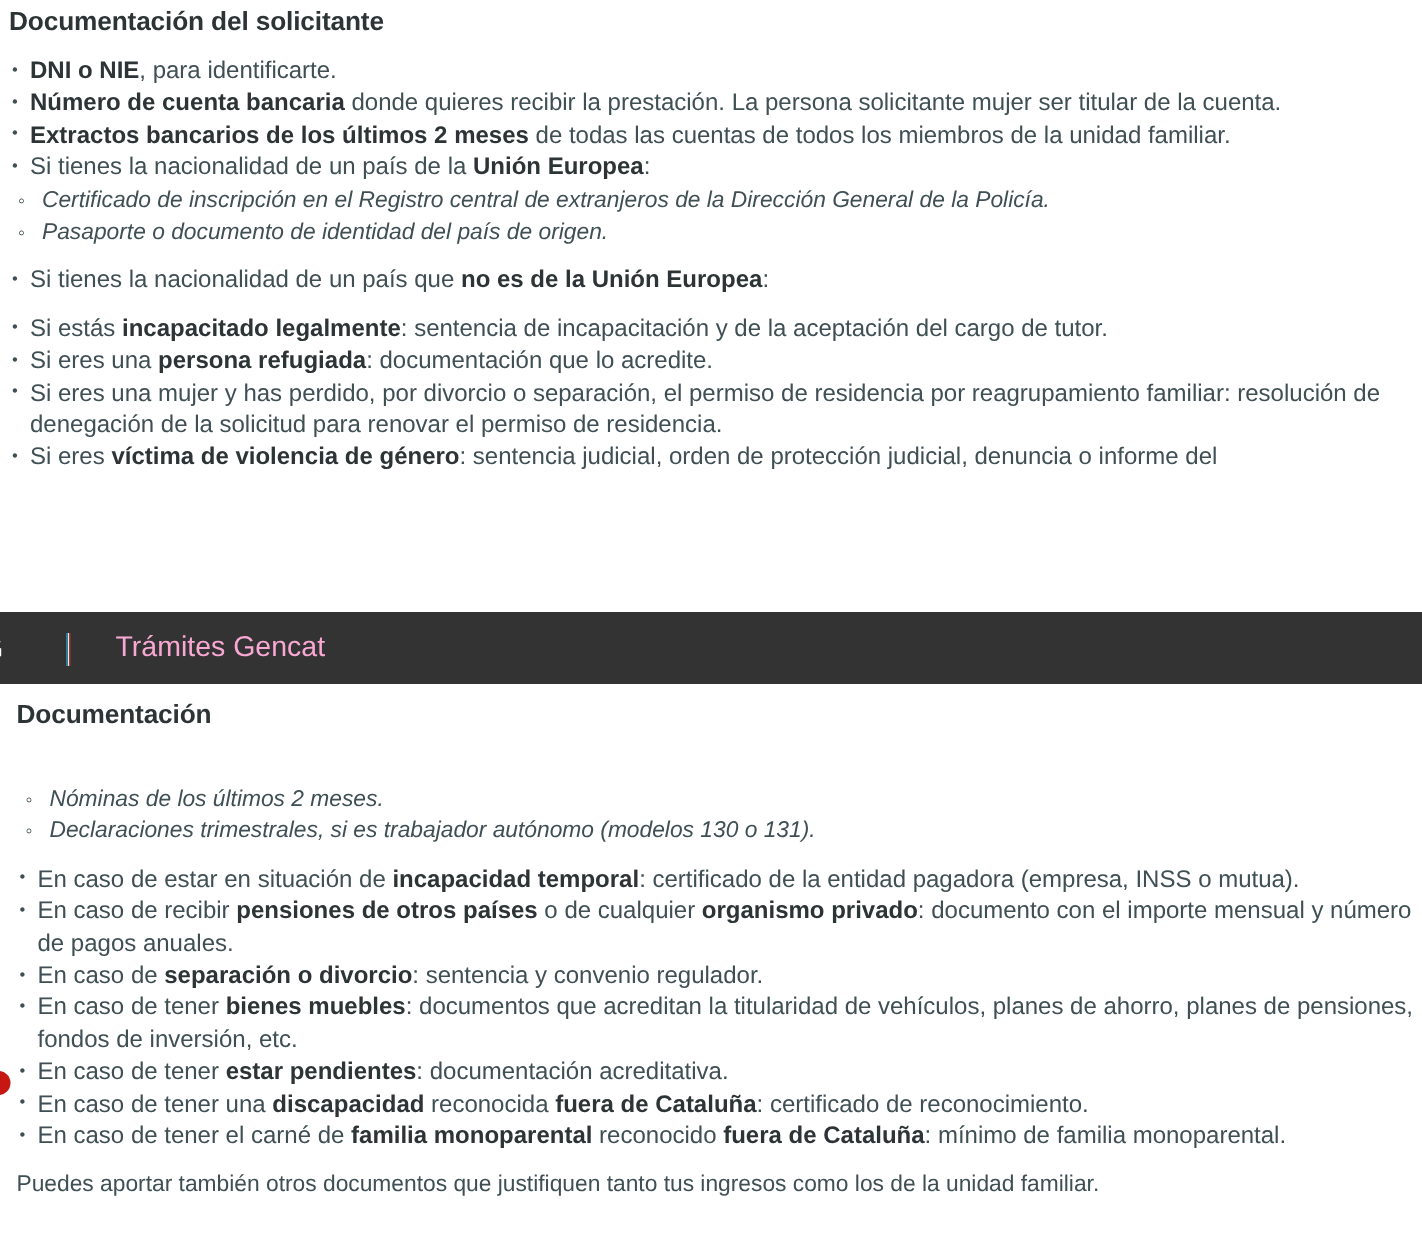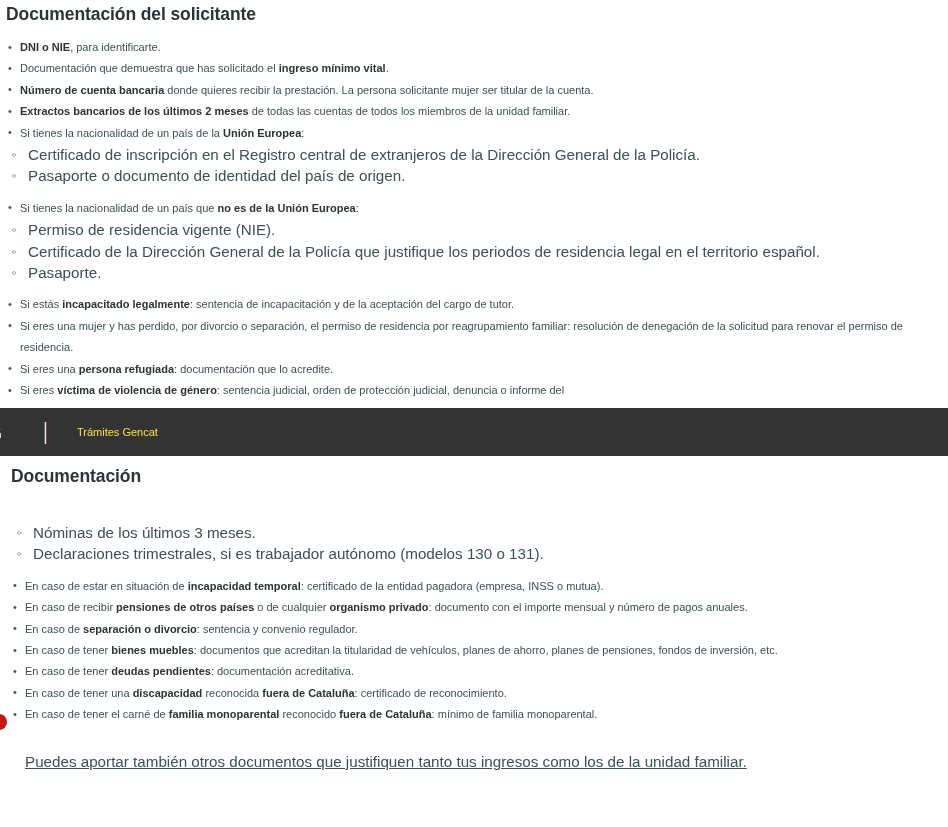--- a/index.html
+++ b/index.html
@@ -41,40 +41,41 @@
     letter-spacing: -0.1px;
   }
 
   ul.lvl1 {
     list-style: none;
     margin: 0;
     padding: 0;
   }
   ul.lvl1 > li {
     position: relative;
-    font-size: 11px;
+    font-size: 16px;
     line-height: 21.4px;
     color: #3f4f54;
     padding-left: 14px;
     margin: 0;
   }
   ul.lvl1 > li::before {
     content: "\2022";
     position: absolute;
     left: 2px;
     top: -0.5px;
     font-size: 11px;
     color: #3f4f54;
     line-height: 21.4px;
   }
 
   ul.lvl2 {
     list-style: none;
     margin: 0;
     padding: 0;
+    font-style: italic;
   }
   ul.lvl2 > li {
     position: relative;
     font-size: 15.2px;
     line-height: 21.4px;
     color: #3f4f54;
     padding-left: 22px;
     margin: 0;
   }
   ul.lvl2 > li::before {
@@ -86,22 +87,21 @@
     color: #3f4f54;
     line-height: 21.4px;
   }
 
   b, strong { font-weight: bold; color: #2d3436; }
 
   p.para {
     font-size: 15.2px;
     line-height: 21.4px;
     color: #3f4f54;
-    margin: 14px;
-    text-decoration: underline;
+    margin: 0;
   }
 
   .gap { height: 11px; }
 
   
   .topbar {
     position: absolute;
     left: 0;
     top: 408px;
     width: 948px;
@@ -136,23 +136,23 @@
       to right,
       #2f7d9b 0%, #2f7d9b 34%,
       #e8e8e8 34%, #e8e8e8 62%,
       #9c3b2e 62%, #9c3b2e 100%
     );
   }
   .brand-title {
     position: absolute;
     left: 77px;
     top: 13px;
-    font-size: 11px;
+    font-size: 19px;
     line-height: 22px;
-    color: #fde047;
+    color: #f9a8d4;
     font-weight: normal;
     white-space: nowrap;
   }
 
   
   .red-marker {
     position: absolute;
     left: -9px;
     top: 714px;
     width: 16px;
@@ -176,80 +176,74 @@
 <div class="page">
 
   <div class="section" id="block-top">
 
     <h2 class="heading">Documentación del solicitante</h2>
 
     <div class="gap"></div>
 
     <ul class="lvl1 indent-list">
       <li><span><b>DNI o NIE</b><span>, para identificarte.</span></span></li>
-      <li><span><span>Documentación que demuestra que has solicitado el </span><b>ingreso mínimo vital</b><span>.</span></span></li>
       <li><span><b>Número de cuenta bancaria</b><span> donde quieres recibir la prestación. La persona solicitante mujer ser titular de la cuenta.</span></span></li>
       <li><span><b>Extractos bancarios de los últimos 2 meses</b><span> de todas las cuentas de todos los miembros de la unidad familiar.</span></span></li>
       <li><span><span>Si tienes la nacionalidad de un país de la </span><b>Unión Europea</b><span>:</span></span></li>
     </ul>
 
     <ul class="lvl2 indent-list2">
       <li><span>Certificado de inscripción en el Registro central de extranjeros de la Dirección General de la Policía.</span></li>
       <li><span>Pasaporte o documento de identidad del país de origen.</span></li>
     </ul>
 
     <div class="gap"></div>
 
     <ul class="lvl1 indent-list">
       <li><span><span>Si tienes la nacionalidad de un país que </span><b>no es de la Unión Europea</b><span>:</span></span></li>
     </ul>
 
-    <ul class="lvl2 indent-list2">
-      <li><span>Permiso de residencia vigente (NIE).</span></li>
-      <li><span>Certificado de la Dirección General de la Policía que justifique los periodos de residencia legal en el territorio español.</span></li>
-      <li><span>Pasaporte.</span></li>
-    </ul>
 
     <div class="gap"></div>
 
     <ul class="lvl1 indent-list">
       <li><span><span>Si estás </span><b>incapacitado legalmente</b><span>: sentencia de incapacitación y de la aceptación del cargo de tutor.</span></span></li>
+      <li><span><span>Si eres una </span><b>persona refugiada</b><span>: documentación que lo acredite.</span></span></li>
       <li><span><span>Si eres una mujer y has perdido, por divorcio o separación, el permiso de residencia por reagrupamiento familiar: resolución de denegación de la solicitud para renovar el permiso de residencia.</span></span></li>
-      <li><span><span>Si eres una </span><b>persona refugiada</b><span>: documentación que lo acredite.</span></span></li>
       <li><span><span>Si eres </span><b>víctima de violencia de género</b><span>: sentencia judicial, orden de protección judicial, denuncia o informe del</span></span></li>
     </ul>
   </div>
 
   <div class="topbar">
     <span class="brand-logo">G</span>
     <span class="brand-separator"></span>
     <span class="brand-title">Trámites Gencat</span>
   </div>
 
   <div class="red-marker"></div>
 
   <div class="section" id="block-bottom">
 
     <h2 class="heading">Documentación</h2>
 
     <div class="gap" style="height:34px"></div>
 
     <ul class="lvl2 indent-list2">
-      <li><span>Nóminas de los últimos 3 meses.</span></li>
+      <li><span>Nóminas de los últimos 2 meses.</span></li>
       <li><span>Declaraciones trimestrales, si es trabajador autónomo (modelos 130 o 131).</span></li>
     </ul>
 
     <div class="gap"></div>
 
     <ul class="lvl1 indent-list">
       <li><span><span>En caso de estar en situación de </span><b>incapacidad temporal</b><span>: certificado de la entidad pagadora (empresa, INSS o mutua).</span></span></li>
       <li><span><span>En caso de recibir </span><b>pensiones de otros países</b><span> o de cualquier </span><b>organismo privado</b><span>: documento con el importe mensual y número de pagos anuales.</span></span></li>
       <li><span><span>En caso de </span><b>separación o divorcio</b><span>: sentencia y convenio regulador.</span></span></li>
       <li><span><span>En caso de tener </span><b>bienes muebles</b><span>: documentos que acreditan la titularidad de vehículos, planes de ahorro, planes de pensiones, fondos de inversión, etc.</span></span></li>
-      <li><span><span>En caso de tener </span><b>deudas pendientes</b><span>: documentación acreditativa.</span></span></li>
+      <li><span><span>En caso de tener </span><b>estar pendientes</b><span>: documentación acreditativa.</span></span></li>
       <li><span><span>En caso de tener una </span><b>discapacidad</b><span> reconocida </span><b>fuera de Cataluña</b><span>: certificado de reconocimiento.</span></span></li>
       <li><span><span>En caso de tener el carné de </span><b>familia monoparental</b><span> reconocido </span><b>fuera de Cataluña</b><span>: mínimo de familia monoparental.</span></span></li>
     </ul>
 
     <div class="gap"></div>
 
     <p class="para indent-para">Puedes aportar también otros documentos que justifiquen tanto tus ingresos como los de la unidad familiar.</p>
   </div>
 
 </div>

